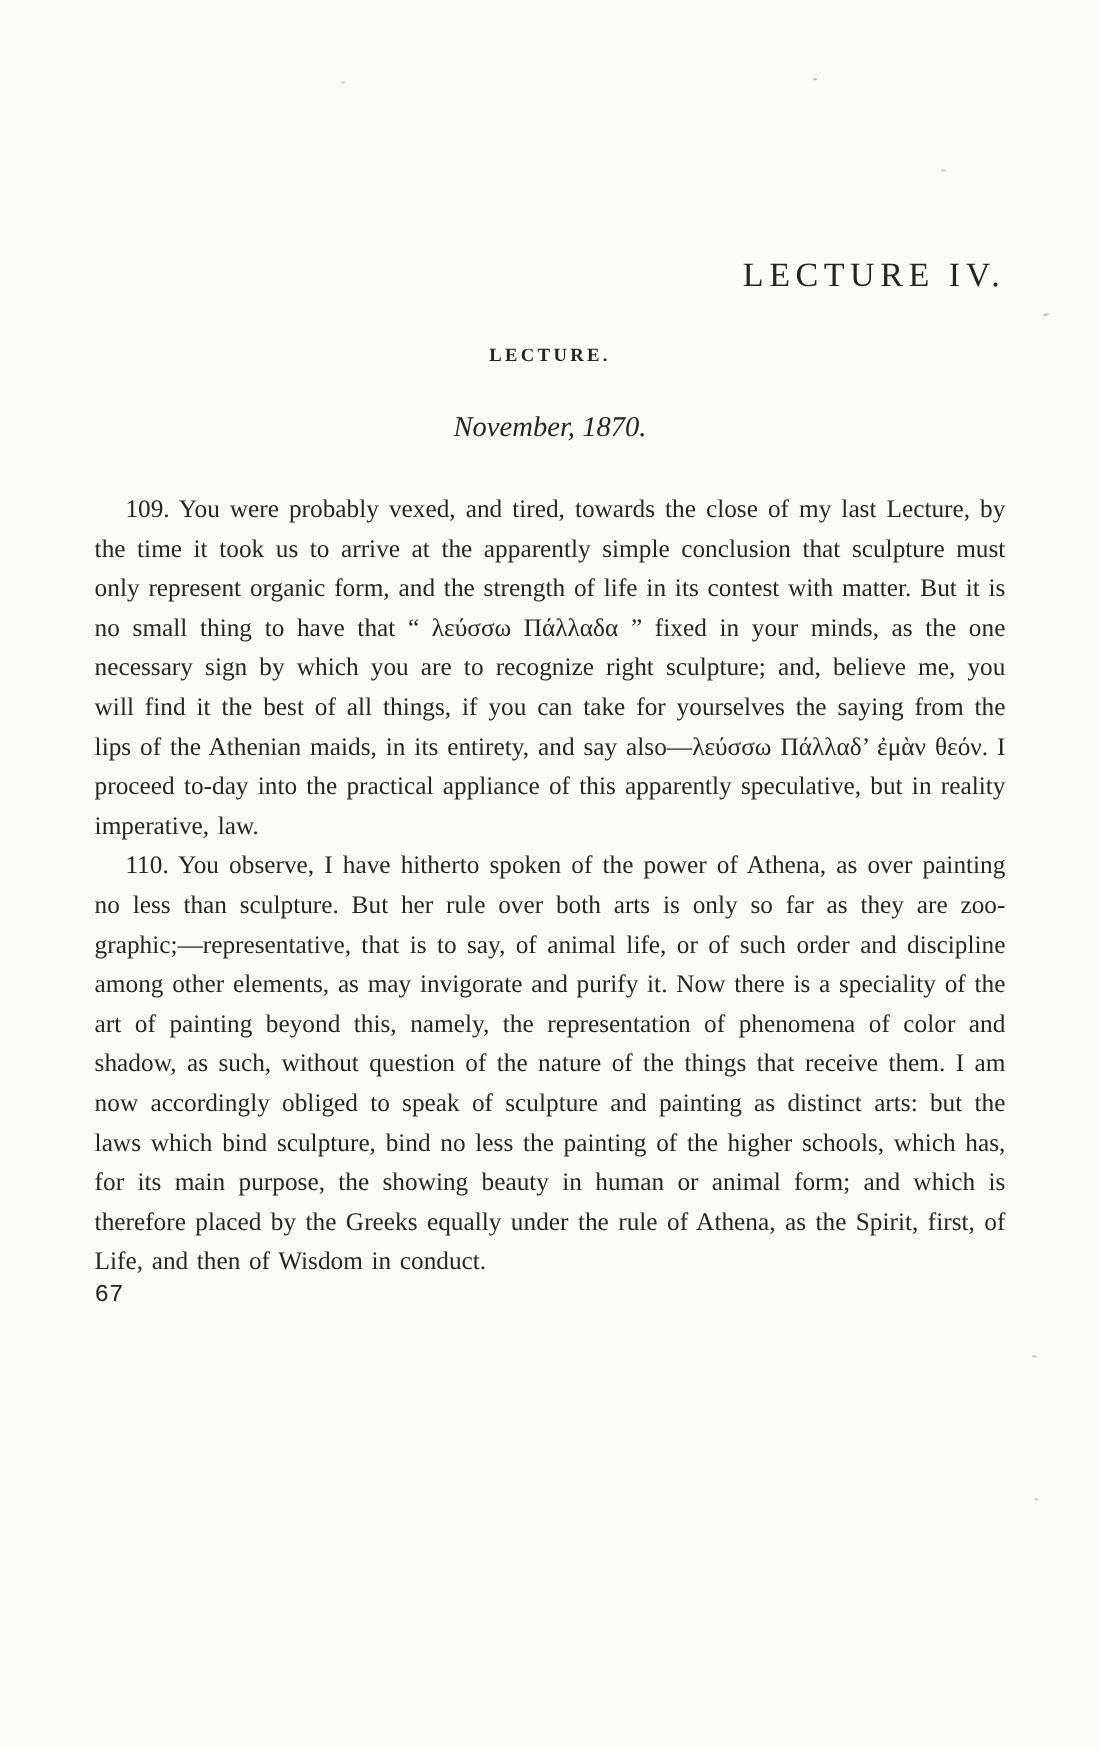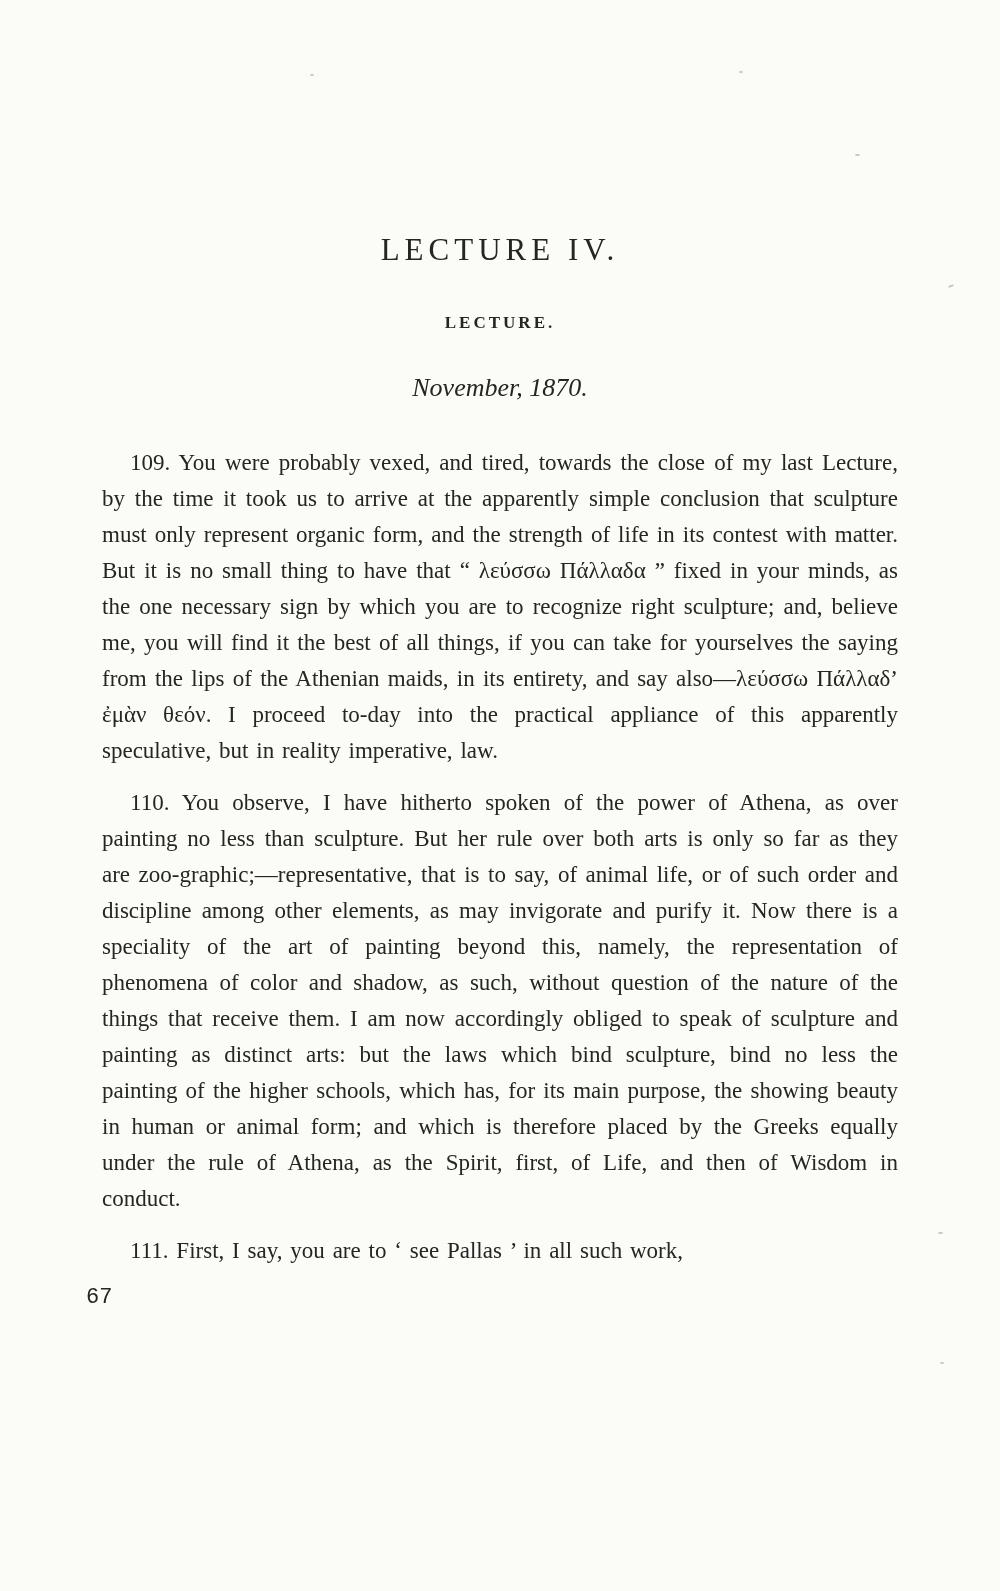--- a/index.html
+++ b/index.html
@@ -14,21 +14,21 @@
     margin: 0 auto;
     background: #fbfbf8;
     box-sizing: border-box;
     padding: 233px 86px 40px 86px;
     color: #262522;
     font-family: "Liberation Serif", "DejaVu Serif", serif;
     overflow: hidden;
   }
   .lecture-title {
     margin: 0;
-    text-align: center;
+    text-align: right;
     font-size: 31px;
     font-weight: normal;
     letter-spacing: 5px;
     line-height: 34px;
   }
   .lecture-subtitle {
     margin: 46px 0 0 0;
     text-align: center;
     font-size: 17px;
     font-weight: bold;
@@ -39,21 +39,21 @@
     margin-top: 42px;
     text-align: center;
     font-style: italic;
     font-size: 26px;
     line-height: 26px;
   }
   .body-text {
     margin-top: 44px;
   }
   .body-text p {
-    margin: 16px;
+    margin: 0;
     font-size: 23px;
     line-height: 36px;
     text-align: justify;
     text-indent: 28px;
     word-spacing: 0.09em;
   }
   .page-number {
     font-size: 22px;
     line-height: 26px;
     font-family: Liberation Mono, monospace;
@@ -86,18 +86,17 @@
 
   <h1 class="lecture-title">LECTURE IV.</h1>
 
   <h2 class="lecture-subtitle">LECTURE.</h2>
 
   <div class="lecture-date">November, 1870.</div>
 
   <div class="body-text">
     <p>109. You were probably vexed, and tired, towards the close of my last Lecture, by the time it took us to arrive at the apparently simple conclusion that sculpture must only represent organic form, and the strength of life in its contest with matter.  But it is no small thing to have that “ λεύσσω Πάλλαδα ” fixed in your minds, as the one necessary sign by which you are to recognize right sculpture; and, believe me, you will find it the best of all things, if you can take for yourselves the saying from the lips of the Athenian maids, in its entirety, and say also—λεύσσω Πάλλαδ’ ἐμὰν θεόν.  I proceed to-day into the practical appliance of this apparently speculative, but in reality imperative, law.</p>
     <p>110. You observe, I have hitherto spoken of the power of Athena, as over painting no less than sculpture.  But her rule over both arts is only so far as they are zoo-graphic;—representative, that is to say, of animal life, or of such order and discipline among other elements, as may invigorate and purify it.  Now there is a speciality of the art of painting beyond this, namely, the representation of phenomena of color and shadow, as such, without question of the nature of the things that receive them.  I am now accordingly obliged to speak of sculpture and painting as distinct arts: but the laws which bind sculpture, bind no less the painting of the higher schools, which has, for its main purpose, the showing beauty in human or animal form; and which is therefore placed by the Greeks equally under the rule of Athena, as the Spirit, first, of Life, and then of Wisdom in conduct.</p>
-    <p>111. First, I say, you are to ‘ see Pallas ’ in all such work,</p>
   </div>
 
   <div class="page-number">67</div>
 
 </div>
 
 </body></html>

